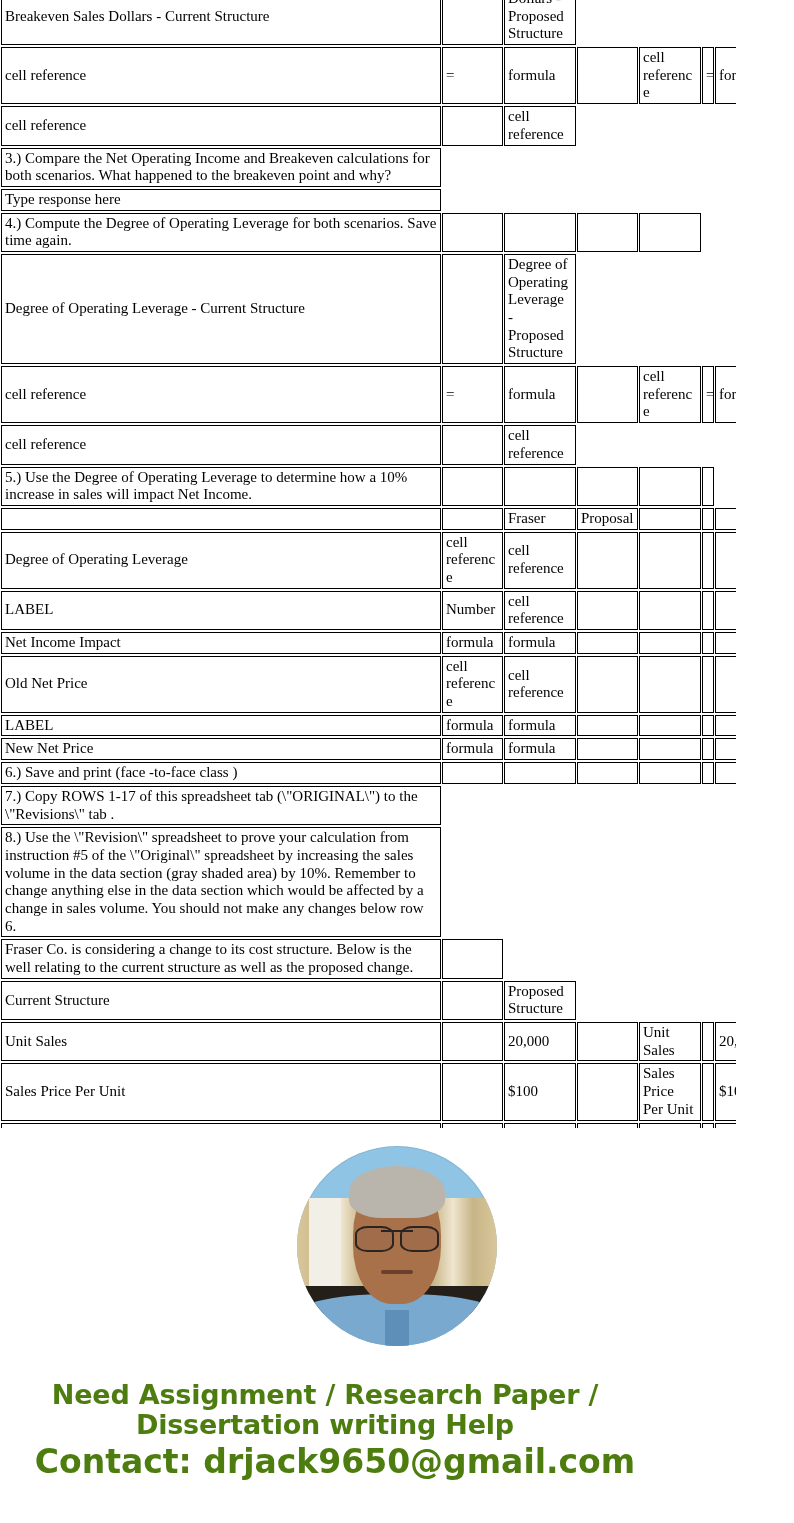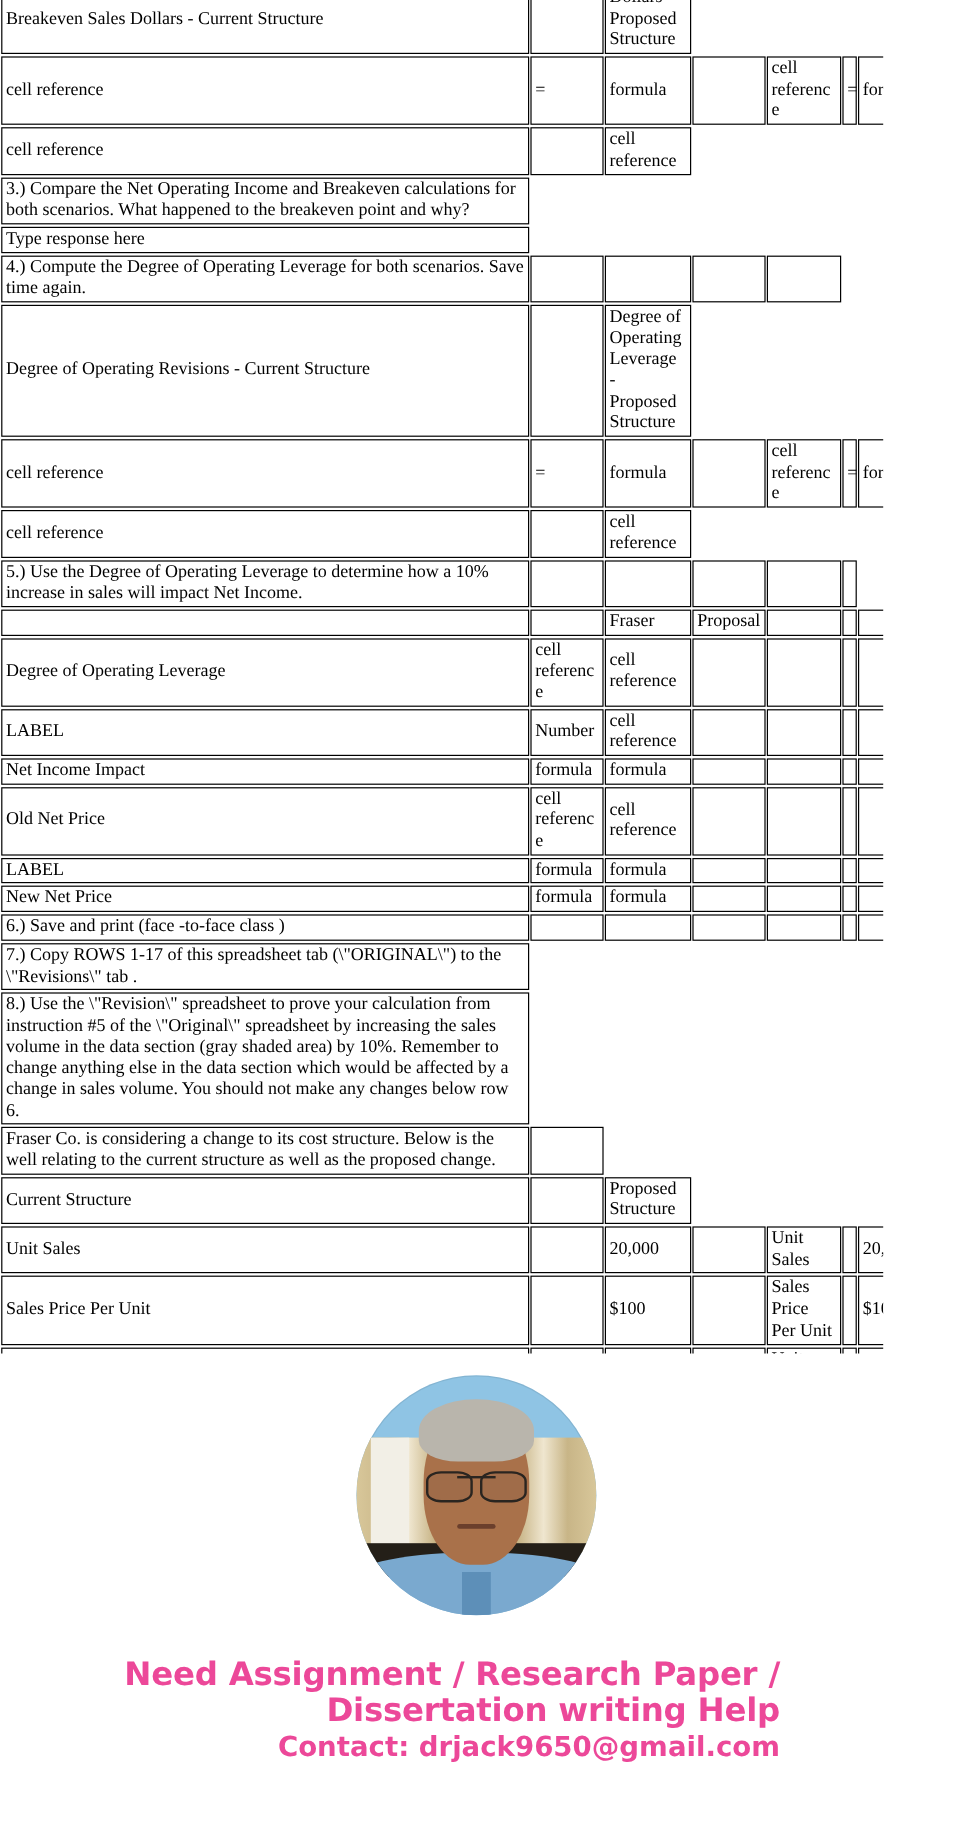--- a/index.html
+++ b/index.html
@@ -149,33 +149,33 @@
     position: absolute;
     left: 42%; top: 62%;
     width: 16%; height: 4px;
     border-radius: 3px;
     background: #6b3f2c;
   }
 
   
   .promo {
     width: 650px;
-    text-align: right;
+    text-align: center;
     font-family: "DejaVu Sans", "Liberation Sans", sans-serif;
     font-weight: 700;
-    color: #ec4899;
+    color: #4d7c0f;
     padding-top: 30px;
   }
   .promo .line1 {
     font-size: 27px;
     line-height: 1.12;
     letter-spacing: -0.2px;
   }
   .promo .line2 {
-    font-size: 23px;
+    font-size: 33px;
     line-height: 1.2;
     padding-top: 2px;
     margin-left: 20px;
   }
 </style>
 </head>
 <body>
 
 <div class="sheet-wrap">
   <table class="sheet">
@@ -251,21 +251,21 @@
         <td class="tall-2"></td>
         <td class="tall-2"></td>
         <td class="tall-2"></td>
         <td class="tall-2"></td>
         <td class="empty-noborder"></td>
         <td class="empty-noborder"></td>
         <td class="empty-noborder"></td>
       </tr>
 
       <tr>
-        <td class="tall-4">Degree of Operating Revisions - Current Structure</td>
+        <td class="tall-4">Degree of Operating Leverage - Current Structure</td>
         <td class="tall-4"></td>
         <td class="tall-4">Degree of Operating Leverage - Proposed Structure</td>
         <td class="empty-noborder"></td>
         <td class="empty-noborder"></td>
         <td class="empty-noborder"></td>
         <td class="empty-noborder"></td>
         <td class="empty-noborder"></td>
       </tr>
 
       <tr>

